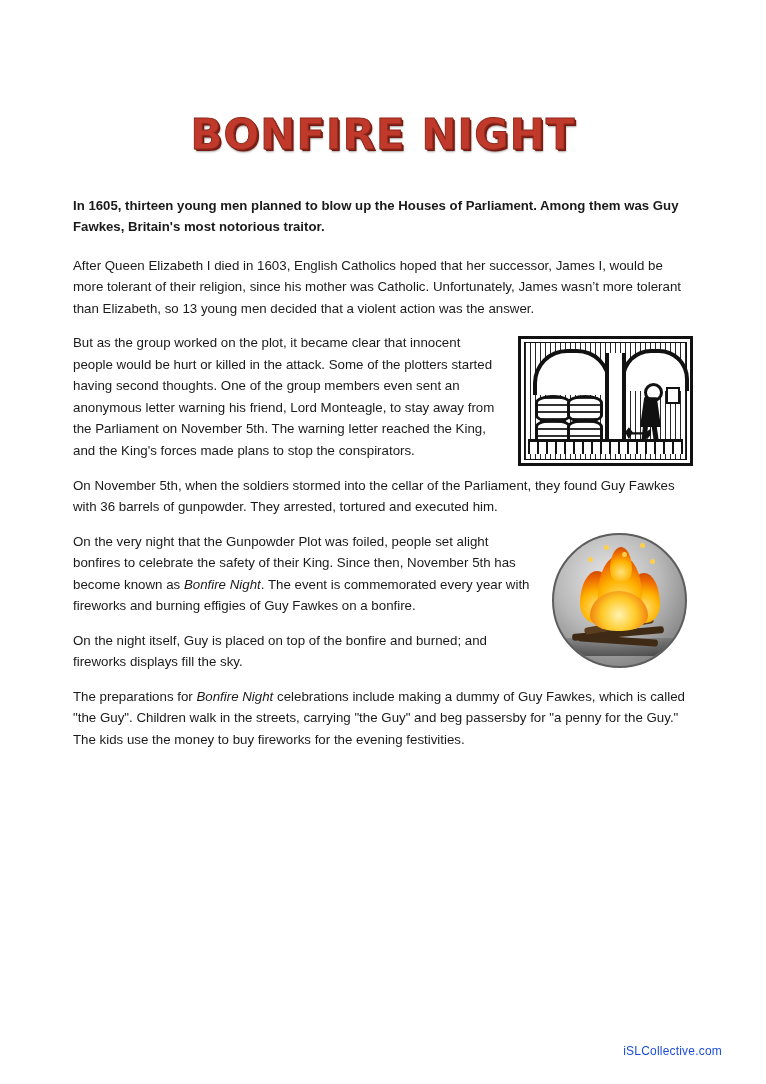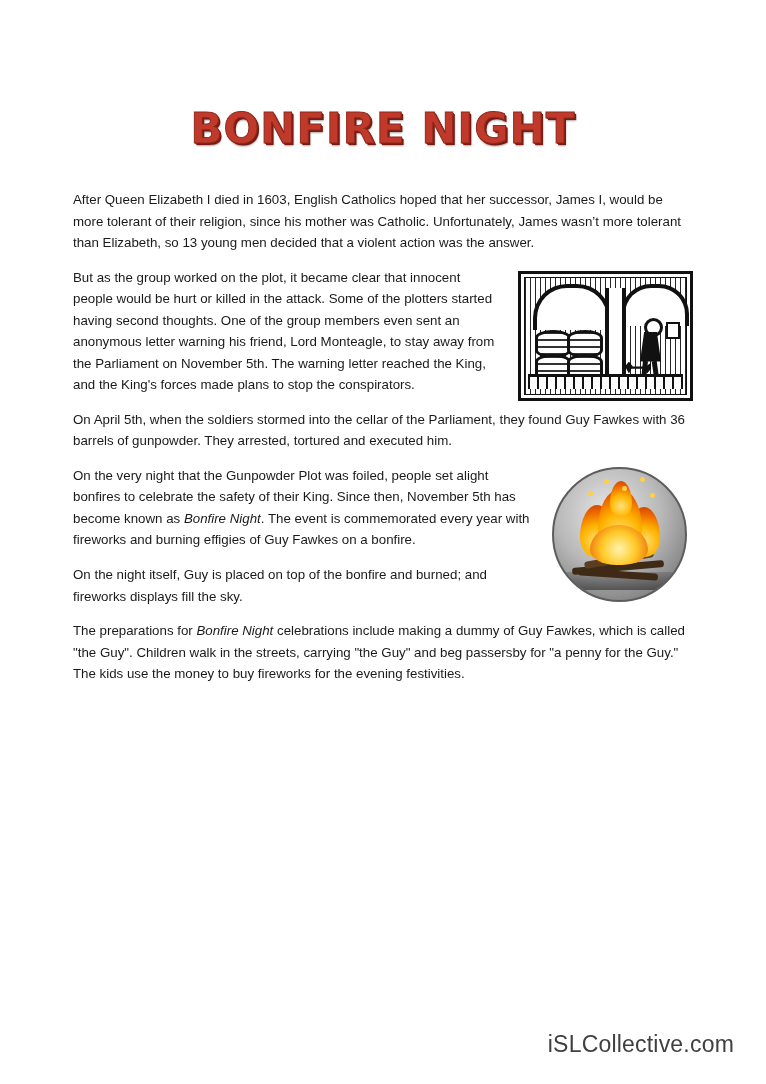--- a/index.html
+++ b/index.html
@@ -12,21 +12,21 @@
     background: #ffffff;
     font-family: "Liberation Sans", sans-serif;
     color: #000000;
     overflow: hidden;
   }
   .page {
     position: relative;
     width: 766px;
     height: 1084px;
     box-sizing: border-box;
-    padding: 12px;
+    padding: 18px;
   }
   .title {
     text-align: center;
     margin: 0;
     padding-top: 92px;
     font-size: 42px;
     font-weight: bold;
     letter-spacing: 1px;
     color: #c0392b;
     font-family: "DejaVu Sans", sans-serif;
@@ -212,38 +212,39 @@
     background: #ffcf4a;
   }
   .bonfire .grass {
     position: absolute;
     left: 0; right: 0; bottom: 10px; height: 18px;
     background: linear-gradient(180deg, rgba(60,60,60,0.25), rgba(30,30,30,0.55));
   }
 
   .footer {
     position: absolute;
-    right: 32px;
+    right: 44px;
     bottom: 26px;
-    font-size: 23px;
-    color: #404040;
+    font-size: 12px;
+    color: #1d4ed8;
     font-family: "Liberation Sans", sans-serif;
     letter-spacing: 0.2px;
   }
   .clear { clear: both; }
 </style>
 </head>
 <body>
 
 <div class="page">
 
   <h1 class="title">BONFIRE NIGHT</h1>
 
   <div class="content">
 
+    <p class="lead">In 1605, thirteen young men planned to blow up the Houses of Parliament. Among them was Guy Fawkes, Britain's most notorious traitor.</p>
 
     <p>After Queen Elizabeth I died in 1603, English Catholics hoped that her successor, James I, would be more tolerant of their religion, since his mother was Catholic. Unfortunately, James wasn’t more tolerant than Elizabeth, so 13 young men decided that a violent action was the answer.</p>
 
 
     <div class="woodcut">
       <div class="inner">
         <div class="wc-arch"></div>
         <div class="wc-arch2"></div>
         <div class="wc-col"></div>
         <div class="wc-barrel wc-b1"></div>
@@ -258,21 +259,21 @@
           <div class="leg2"></div>
         </div>
         <div class="wc-lantern"></div>
         <div class="wc-floor"></div>
       </div>
     </div>
 
 
     <p>But as the group worked on the plot, it became clear that innocent people would be hurt or killed in the attack. Some of the plotters started having second thoughts. One of the group members even sent an anonymous letter warning his friend, Lord Monteagle, to stay away from the Parliament on November 5th. The warning letter reached the King, and the King's forces made plans to stop the conspirators.</p>
 
-    <p>On April 5th, when the soldiers stormed into the cellar of the Parliament, they found Guy Fawkes with 36 barrels of gunpowder. They arrested, tortured and executed him.</p>
+    <p>On November 5th, when the soldiers stormed into the cellar of the Parliament, they found Guy Fawkes with 36 barrels of gunpowder. They arrested, tortured and executed him.</p>
 
     <div class="bonfire">
       <div class="oval">
         <div class="grass"></div>
         <div class="logs">
           <div class="log l1"></div>
           <div class="log l2"></div>
           <div class="log l3"></div>
         </div>
         <div class="flame f2"></div>

